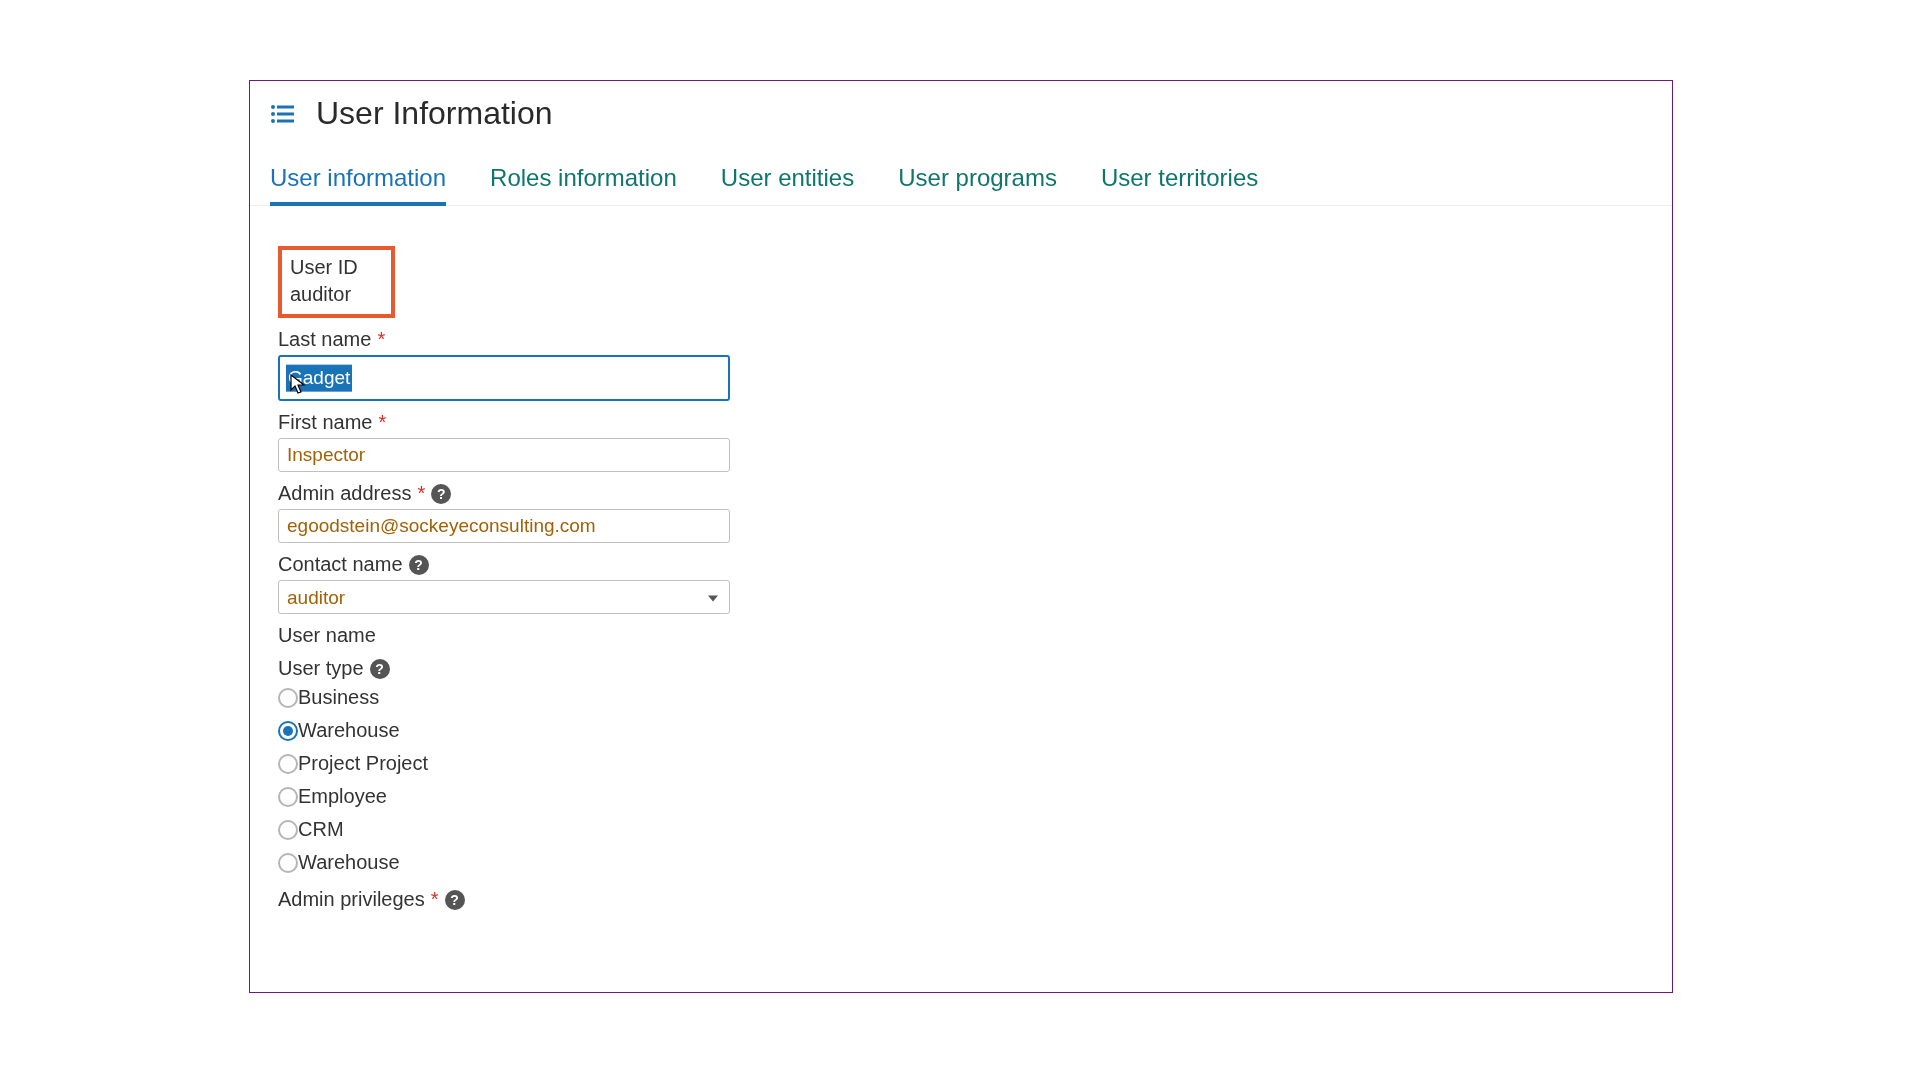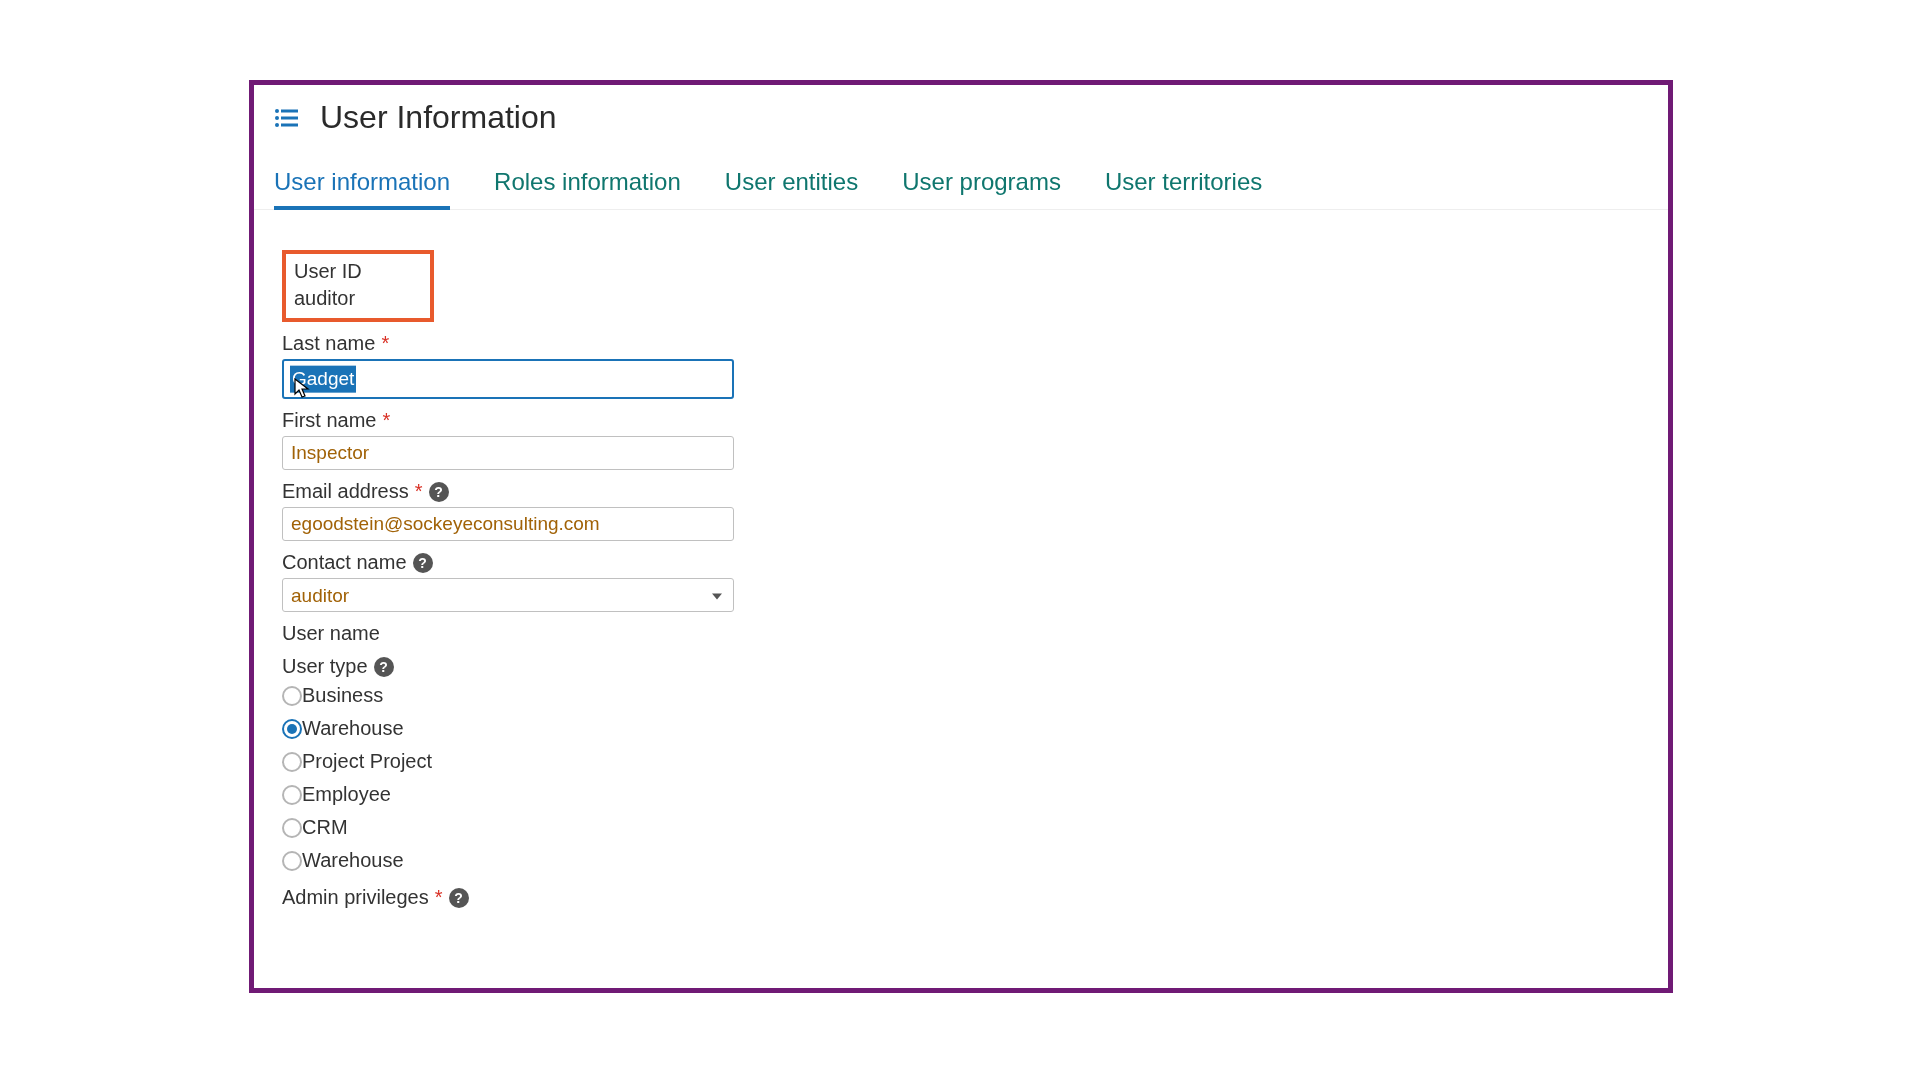--- a/index.html
+++ b/index.html
@@ -9,21 +9,21 @@
       width: 1920px;
       height: 1080px;
       position: relative;
     }
     .window-frame {
       position: absolute;
       left: 249px;
       top: 80px;
       width: 1424px;
       height: 913px;
-      border: 5px solid #701a75;
+      border: 1px solid #701a75;
       background: #fff;
       overflow: hidden;
     }
     .header {
       display: flex;
       align-items: center;
       padding: 14px 20px 14px 20px;
     }
     .menu-icon {
       width: 24px;
@@ -54,21 +54,21 @@
       color: #1a73b7;
       border-bottom: 4px solid #1a73b7;
       margin-bottom: -1px;
     }
     .form-area {
       padding: 40px 20px 20px 28px;
     }
     .highlight-box {
       border: 4px solid #e85a2d;
       display: inline-block;
-      padding: 6px 68px 8px 8px;
+      padding: 6px 33px 8px 8px;
       margin-bottom: 10px;
     }
     .field-group { margin-bottom: 10px; }
     .field-label {
       font-size: 20px;
       color: #333;
       margin-bottom: 4px;
       display: flex;
       align-items: center;
       gap: 6px;
@@ -157,21 +157,21 @@
     .cursor-arrow {
       position: absolute;
       left: 46px;
       top: 430px;
       pointer-events: none;
       z-index: 999;
     }
     .input-shell {
       position: relative;
       width: 452px;
-      height: 40px;
+      height: 46px;
     }
     .input-shell .text-input {
       width: 100%;
       height: 100%;
     }
   </style>
 </head>
 <body>
 
 <div class="window-frame">
@@ -219,21 +219,21 @@
     <div class="field-group">
       <div class="field-label">
         <span>First name</span>
         <span class="required-star">*</span>
       </div>
       <input class="text-input" type="text" value="Inspector" style="">
     </div>
 
     <div class="field-group">
       <div class="field-label">
-        <span>Email address</span>
+        <span>Admin address</span>
         <span class="required-star">*</span>
         <span class="help-icon">?</span>
       </div>
       <input class="text-input" type="text" value="egoodstein@sockeyeconsulting.com" style="">
     </div>
 
     <div class="field-group">
       <div class="field-label">
         <span>Contact name</span>
         <span class="help-icon">?</span>

